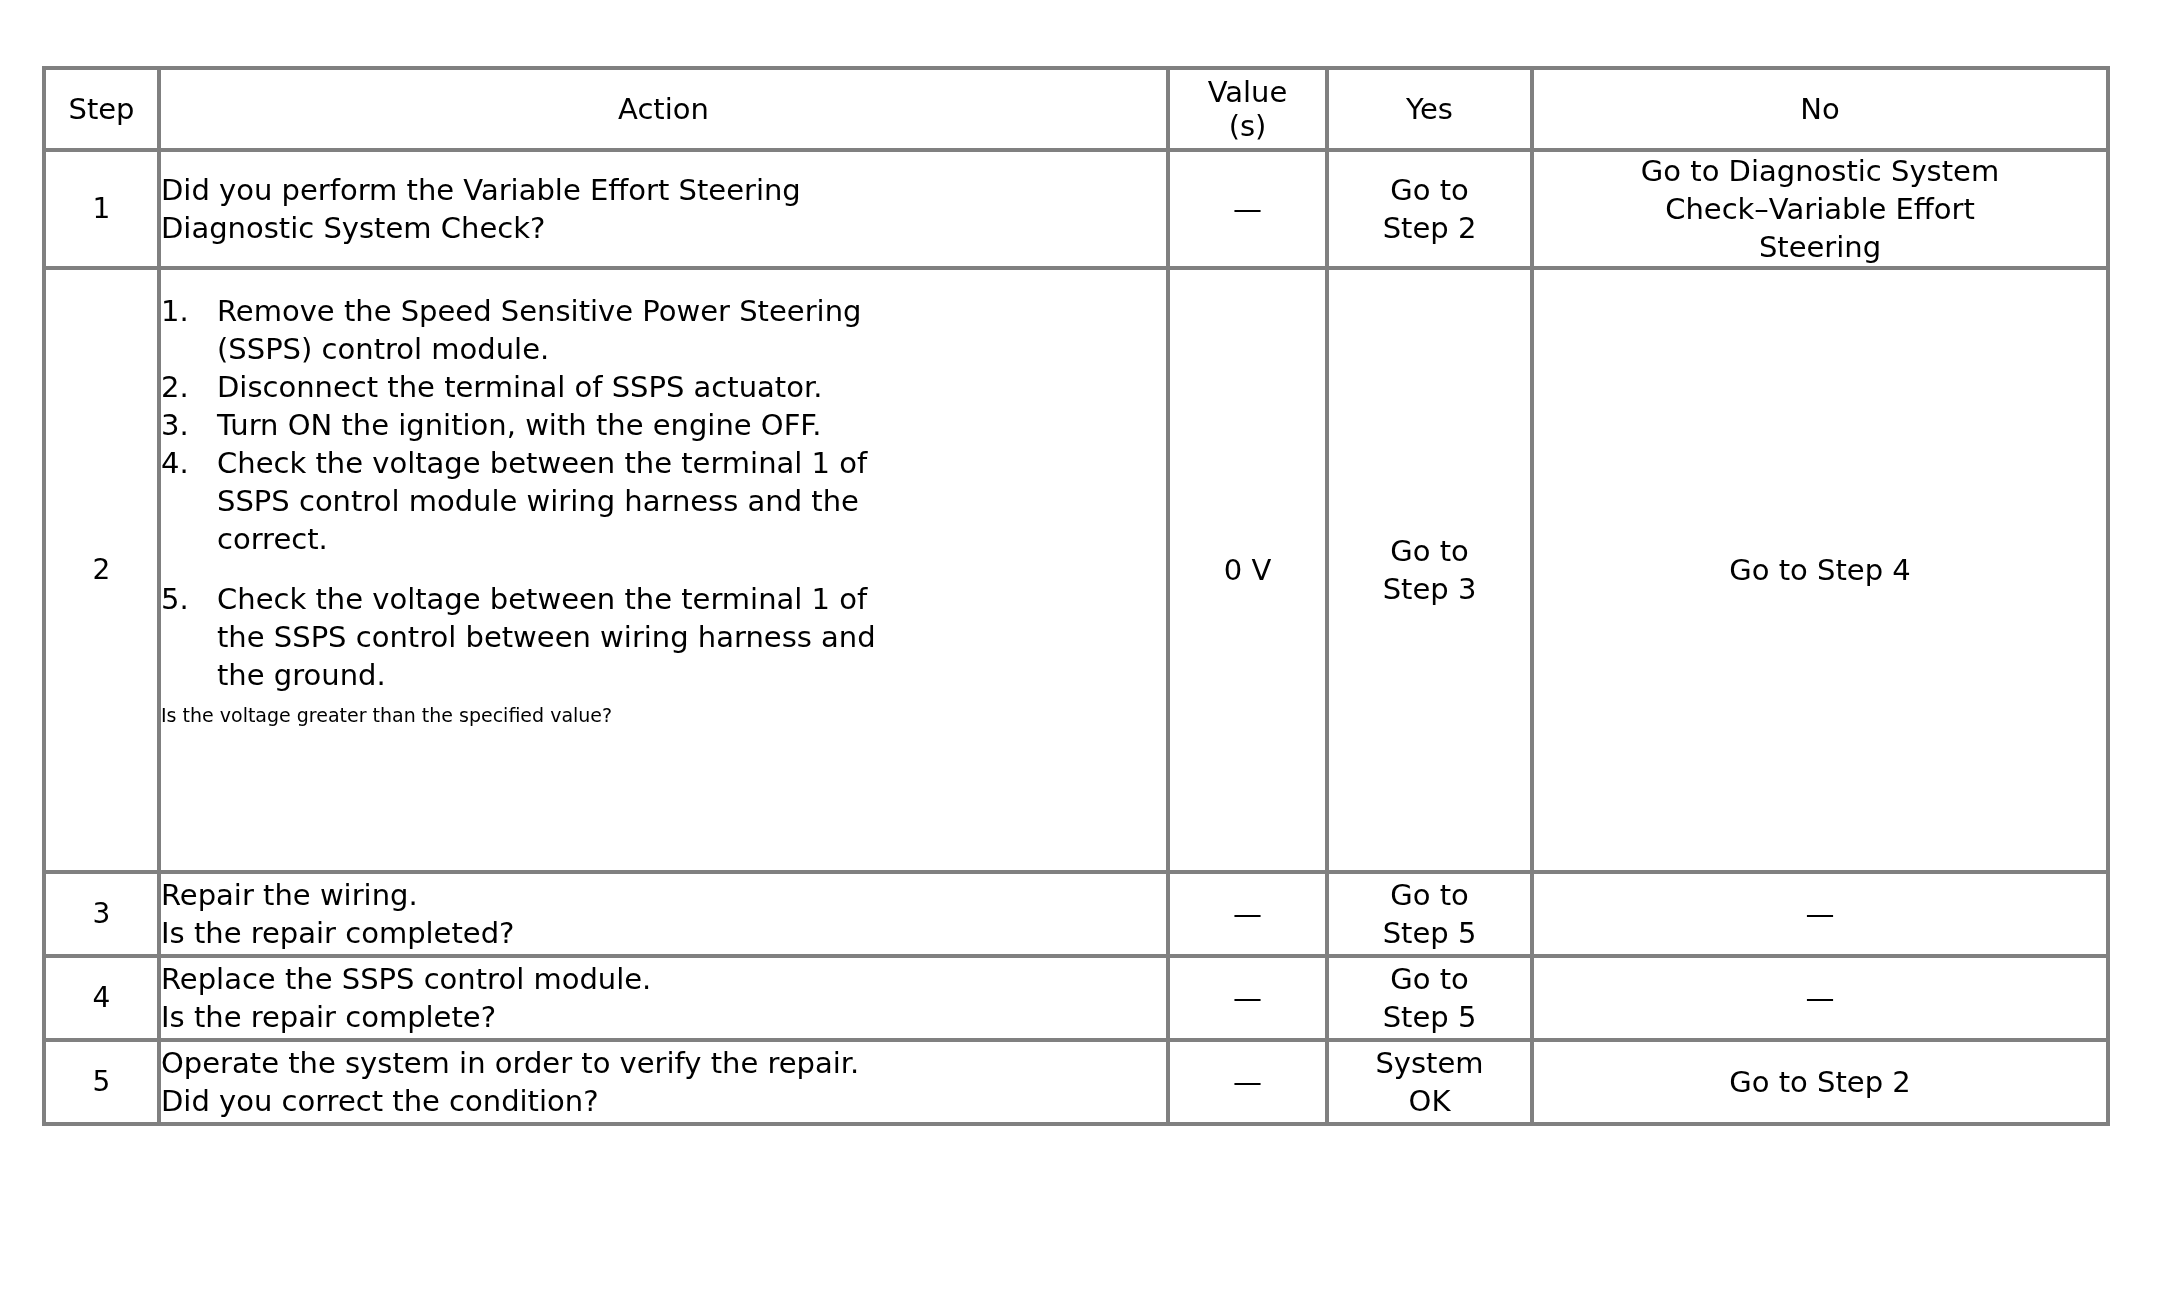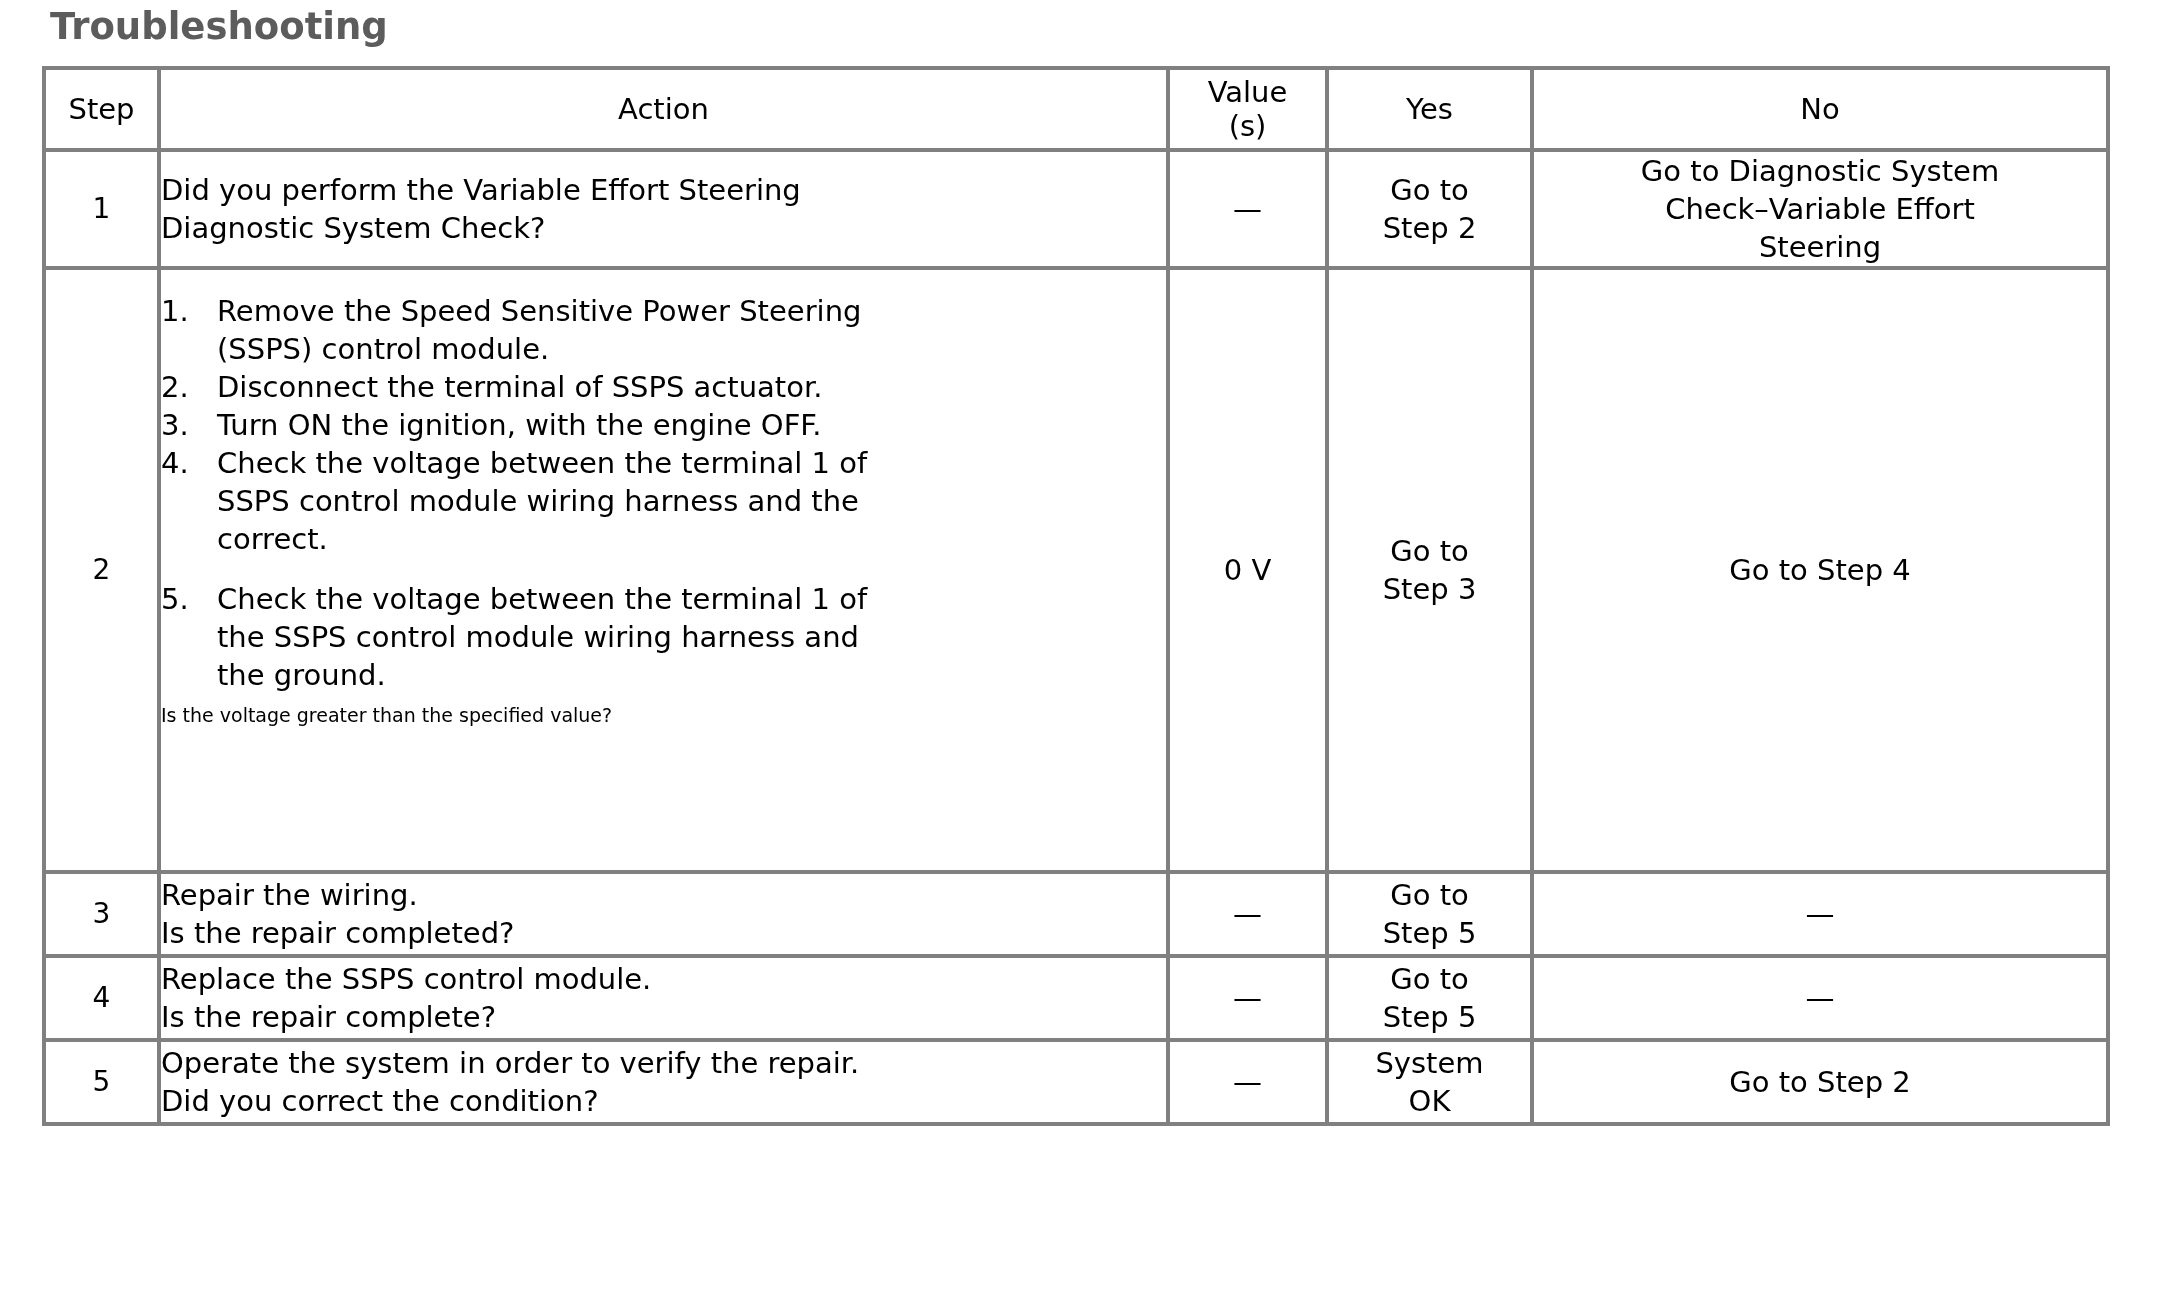--- a/index.html
+++ b/index.html
@@ -132,21 +132,20 @@
   tr.row-2 td.col-action-cell { vertical-align: top; padding-top: 22px; }
   tr.row-3 td { height: 80px; }
   tr.row-4 td { height: 80px; }
   tr.row-5 td { height: 80px; }
 </style>
 </head>
 <body>
 
 <div class="page">
 
-  <div class="page-title">Troubleshooting</div>
 
   <div class="table-wrap">
     <table class="ts-table">
       <colgroup>
         <col class="col-step">
         <col class="col-action">
         <col class="col-value">
         <col class="col-yes">
         <col class="col-no">
       </colgroup>
@@ -211,21 +210,21 @@
               </li>
               <li>
                 <span class="num">4.</span>
                 <span class="action-line">Check the voltage between the terminal 1 of</span>
                 <span class="action-line">SSPS control module wiring harness and the</span>
                 <span class="action-line">correct.</span>
               </li>
               <li class="gap-before">
                 <span class="num">5.</span>
                 <span class="action-line">Check the voltage between the terminal 1 of</span>
-                <span class="action-line">the SSPS control module wiring harness and</span>
+                <span class="action-line">the SSPS control between wiring harness and</span>
                 <span class="action-line">the ground.</span>
               </li>
             </ol>
             <div class="closing-q">Is the voltage greater than the specified value?</div>
           </td>
           <td class="cell-center">0 V</td>
           <td class="cell-center">
             <span class="action-line">Go to</span>
             <span class="action-line">Step 3</span>
           </td>

